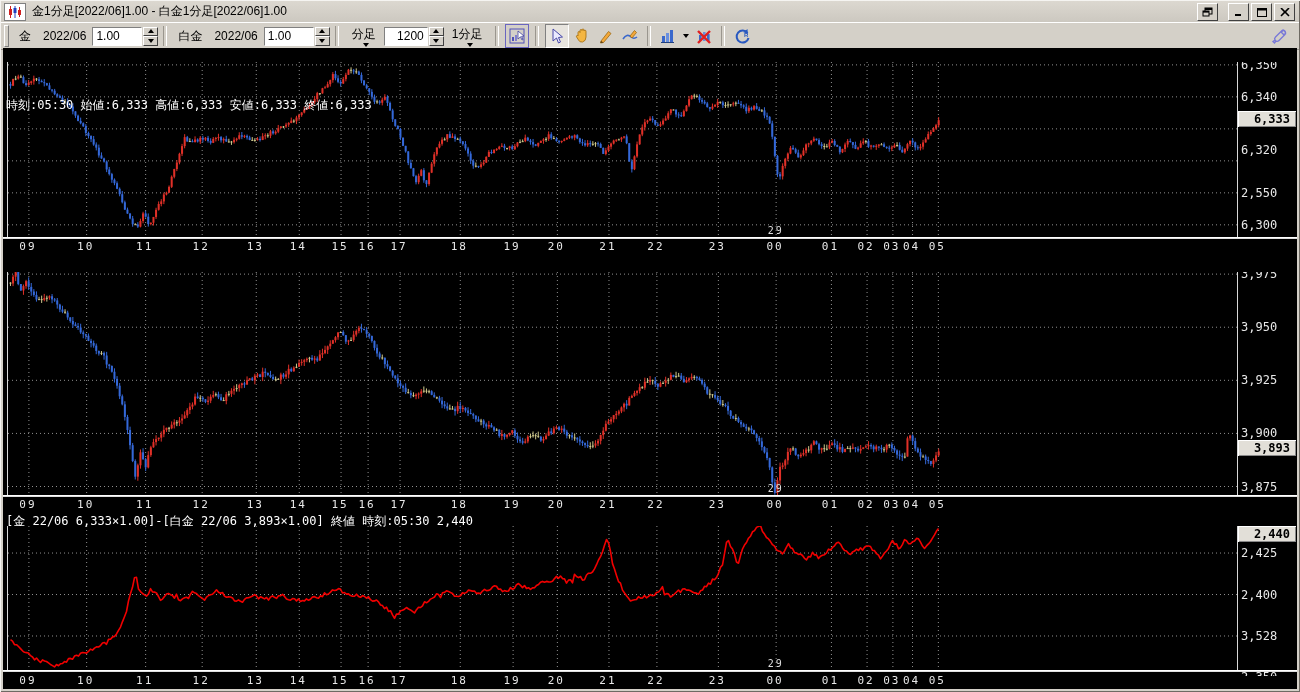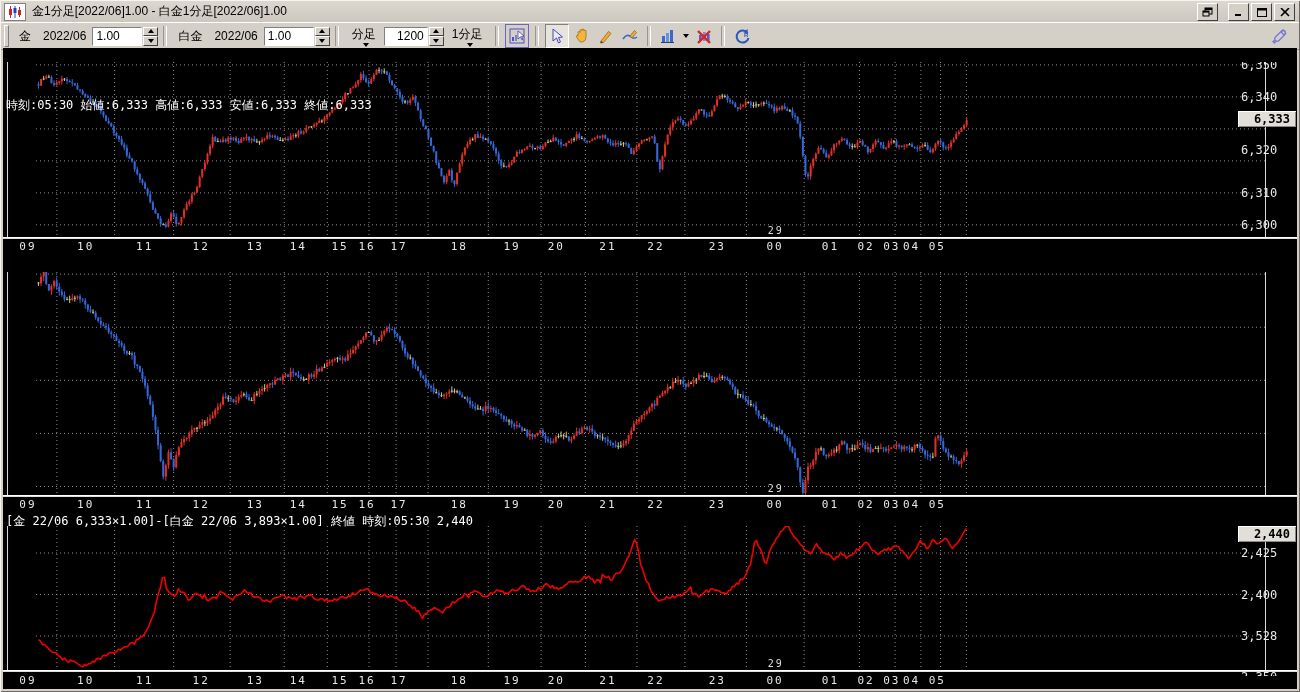--- a/index.html
+++ b/index.html
@@ -33,21 +33,21 @@
   .dd{display:flex;align-items:center;margin:0 4px;padding:2px 4px;white-space:nowrap;flex-direction:column;}
   .dd .arrow-down{margin-left:5px;}
   .tbtn{width:22px;height:22px;display:flex;align-items:center;justify-content:center;margin:0 1px;}
   .tbtn.pressed{background:#e7e4de;border:1px solid;border-color:#808080 #fff #fff #808080;}
   .tbtn.framed{border:1px solid #6a66c0;}
   .tb-right{position:absolute;right:8px;top:2px;}
   
   .charts{position:absolute;top:48px;left:3px;right:3px;bottom:3px;background:#000;}
   .chart{position:absolute;left:0;right:0;overflow:hidden;}
   .info{position:absolute;left:3px;color:#fff;font:12px "DejaVu Sans Mono",monospace;white-space:nowrap;z-index:3;}
-  .plot{position:absolute;left:4px;width:1229px;border-left:1px solid #d8d8d8;border-right:1px solid #d8d8d8;padding-left:28px;}
+  .plot{position:absolute;left:4px;width:1229px;border-left:1px solid #d8d8d8;border-right:1px solid #d8d8d8;}
   .plot svg{display:block;}
   .date-label{position:absolute;bottom:1px;color:#ddd;font:10px "DejaVu Sans Mono",monospace;letter-spacing:2px;}
   .yaxis{position:absolute;left:1234px;right:0;overflow:hidden;}
   .ylab{position:absolute;left:4px;color:#e8e8e8;font:12px "DejaVu Sans Mono",monospace;}
   .ycur{position:absolute;left:1px;right:1px;height:16px;background:#e2dfd8;color:#000;
     font:bold 12px "DejaVu Sans Mono",monospace;text-align:right;padding:1px 6px 0 8px;box-sizing:border-box;
     box-shadow:inset 1px 1px 0 #fff, inset -1px -1px 0 #888;}
   .sep{position:absolute;left:0;right:0;height:2px;background:#dedede;border-top:1px solid #fff;box-sizing:border-box;}
   .xaxis{position:absolute;left:4px;width:1229px;height:15px;}
   .xlab{position:absolute;transform:translateX(-50%);color:#e8e8e8;font:11px "DejaVu Sans Mono",monospace;letter-spacing:2px;}
@@ -956,21 +956,21 @@
             <rect x="927.0580000000054" y="63.23207456481356" width="2" height="3.2837557231000574" fill="#e03028"></rect>
             <line x1="930.6580000000055" y1="55.140099752657385" x2="930.6580000000055" y2="65.446005503406" stroke="#e03028" stroke-width="1"></line>
             <rect x="929.6580000000055" y="58.162550045728345" width="2" height="5.069524519085213" fill="#e03028"></rect>
           </svg>
         <div class="date-label" style="left: 759.667px;">29</div>
       </div>
       <div class="yaxis" style="top:14px;height:179px;">
           <div class="ylab" style="top: -4.12066px;">6,350</div>
           <div class="ylab" style="top: 27.872px;">6,340</div>
           <div class="ylab" style="top: 81px;">6,320</div>
-          <div class="ylab" style="top: 123.85px;">6,310</div>
+          <div class="ylab" style="top: 123.85px;">2,550</div>
           <div class="ylab" style="top: 155.843px;">6,300</div>
           <div class="ycur" style="top: 49.2669px;">6,333</div>
         </div>
       <div class="sep" style="top:189px;"></div>
       <div class="xaxis" style="top:192px;">
           <div class="xlab" style="left: 1.7%;">09</div>
           <div class="xlab" style="left: 6.4%;">10</div>
           <div class="xlab" style="left: 11.2%;">11</div>
           <div class="xlab" style="left: 15.8%;">12</div>
           <div class="xlab" style="left: 20.2%;">13</div>
@@ -1734,20 +1734,28 @@
             <rect x="921.8580000000054" y="189.04382309390837" width="2" height="2.9219127615899936" fill="#3468d8"></rect>
             <line x1="925.4580000000054" y1="186.32357387254822" x2="925.4580000000054" y2="195.53027420937886" stroke="#e03028" stroke-width="1"></line>
             <rect x="924.4580000000054" y="188.4631309127288" width="2" height="3.5026049427695796" fill="#e03028"></rect>
             <line x1="928.0580000000054" y1="179.97516465602712" x2="928.0580000000054" y2="190.30305583708568" stroke="#e03028" stroke-width="1"></line>
             <rect x="927.0580000000054" y="183.40510898070332" width="2" height="5.0580219320254685" fill="#e03028"></rect>
             <line x1="930.6580000000055" y1="176.58810741951262" x2="930.6580000000055" y2="184.63094350413675" stroke="#e03028" stroke-width="1"></line>
             <rect x="929.6580000000055" y="179.4584029057108" width="2" height="3.9467060749925054" fill="#e03028"></rect>
           </svg>
         <div class="date-label" style="left: 759.667px;">29</div>
       </div>
+      <div class="yaxis" style="top:17px;height:227px;">
+          <div class="ylab" style="top: -4.87619px;">3,975</div>
+          <div class="ylab" style="top: 48.219px;">3,950</div>
+          <div class="ylab" style="top: 101.314px;">3,925</div>
+          <div class="ylab" style="top: 154.41px;">3,900</div>
+          <div class="ylab" style="top: 207.505px;">3,875</div>
+          <div class="ycur" style="top: 168.276px;">3,893</div>
+        </div>
       <div class="sep" style="top:240px;"></div>
       <div class="xaxis" style="top:243px;">
           <div class="xlab" style="left: 1.7%;">09</div>
           <div class="xlab" style="left: 6.4%;">10</div>
           <div class="xlab" style="left: 11.2%;">11</div>
           <div class="xlab" style="left: 15.8%;">12</div>
           <div class="xlab" style="left: 20.2%;">13</div>
           <div class="xlab" style="left: 23.7%;">14</div>
           <div class="xlab" style="left: 27.1%;">15</div>
           <div class="xlab" style="left: 29.3%;">16</div>

